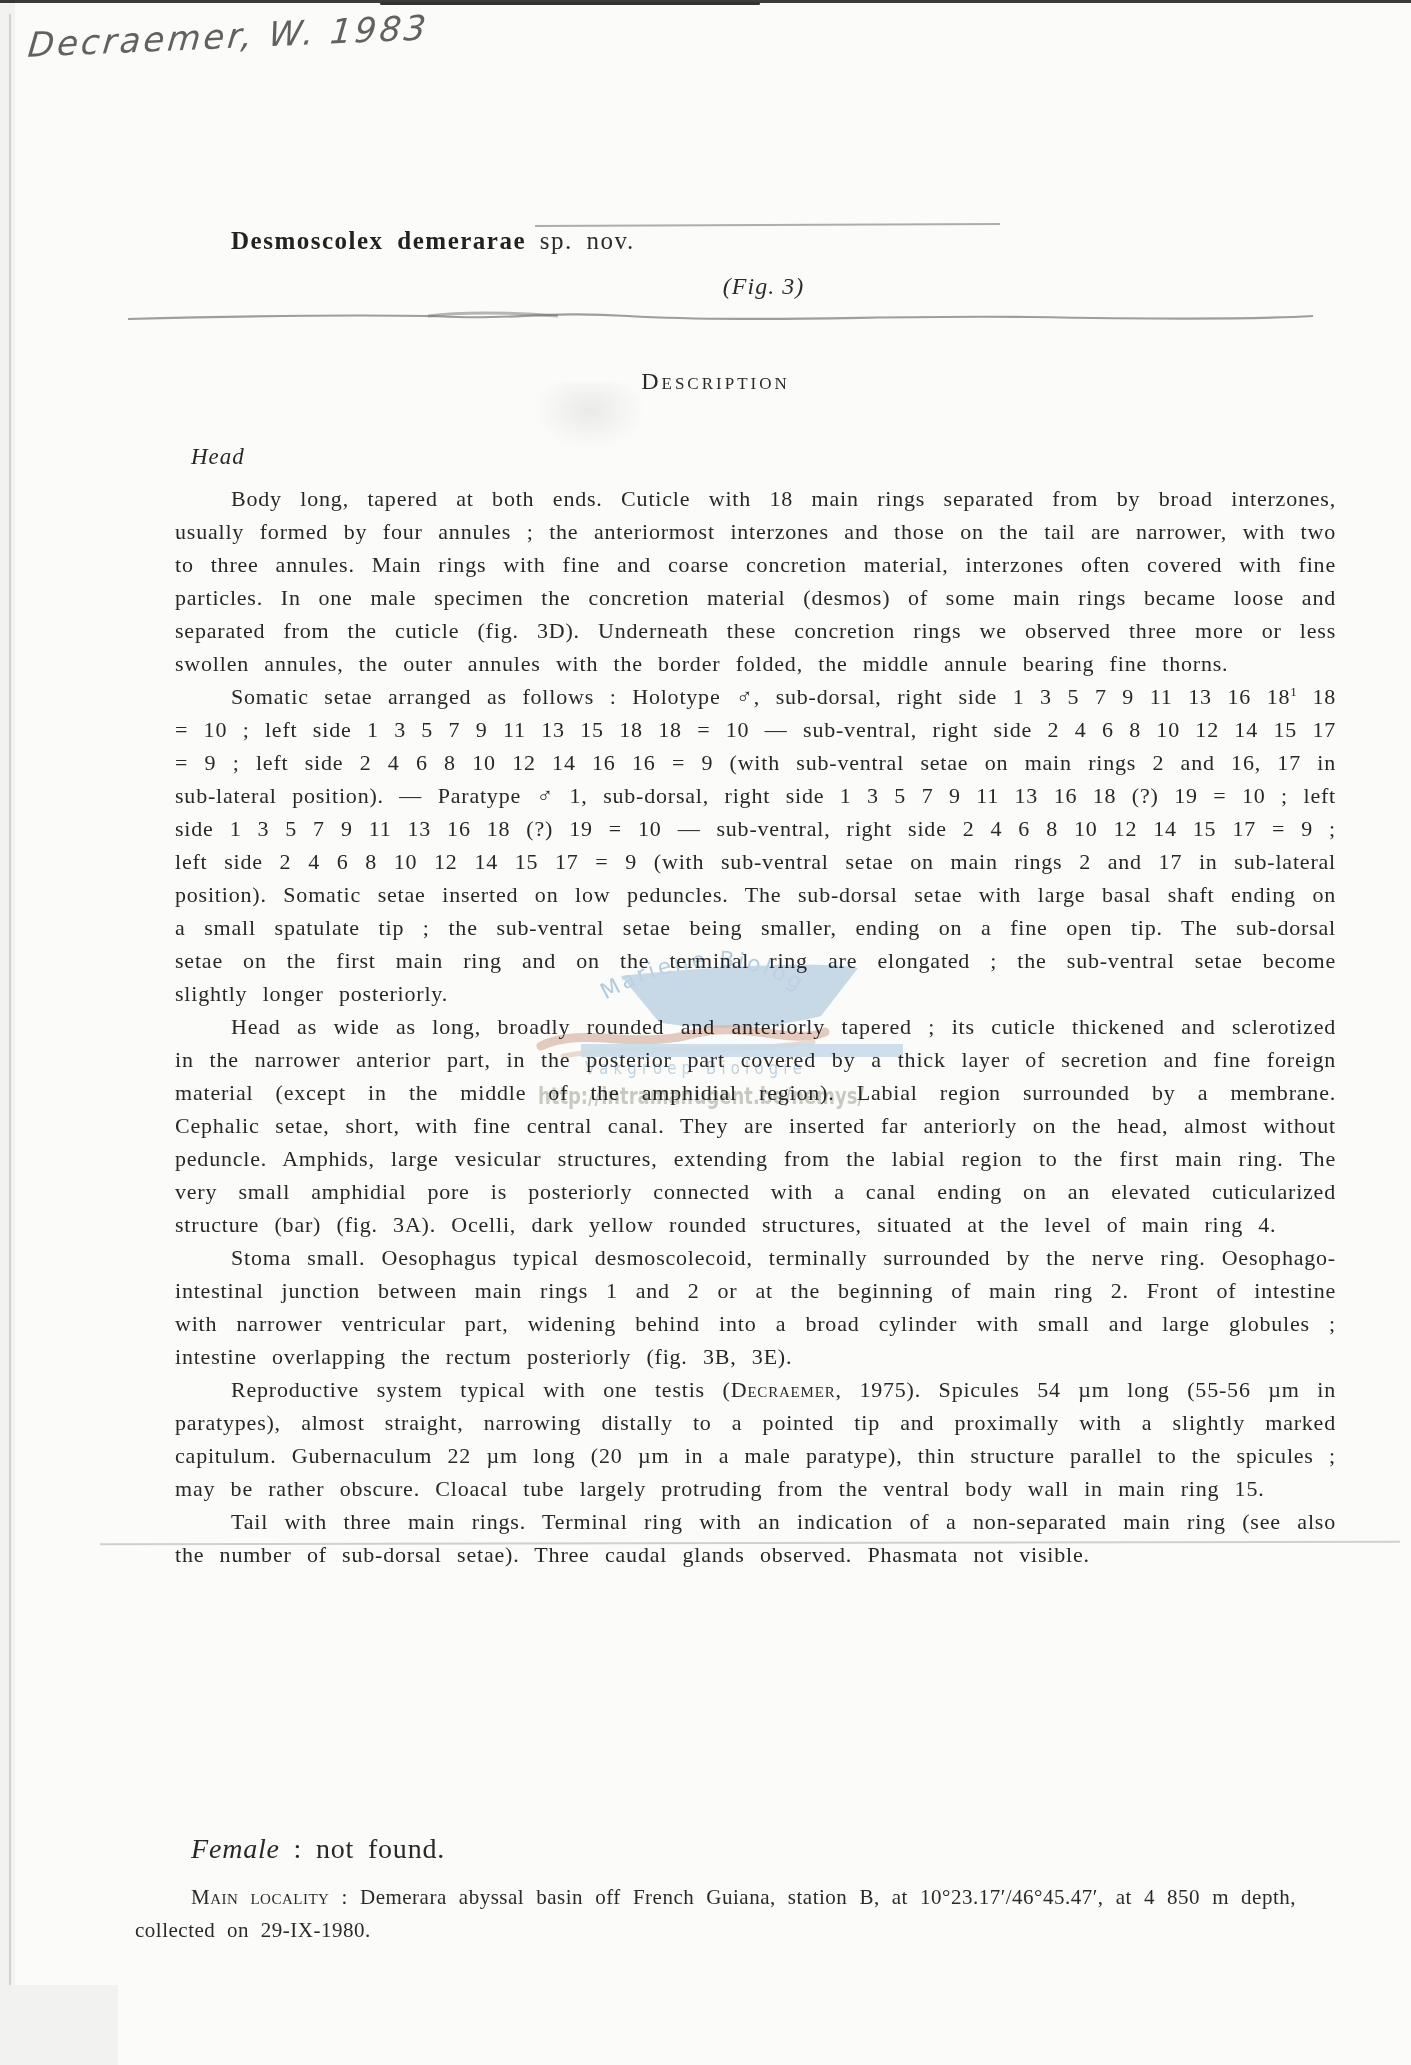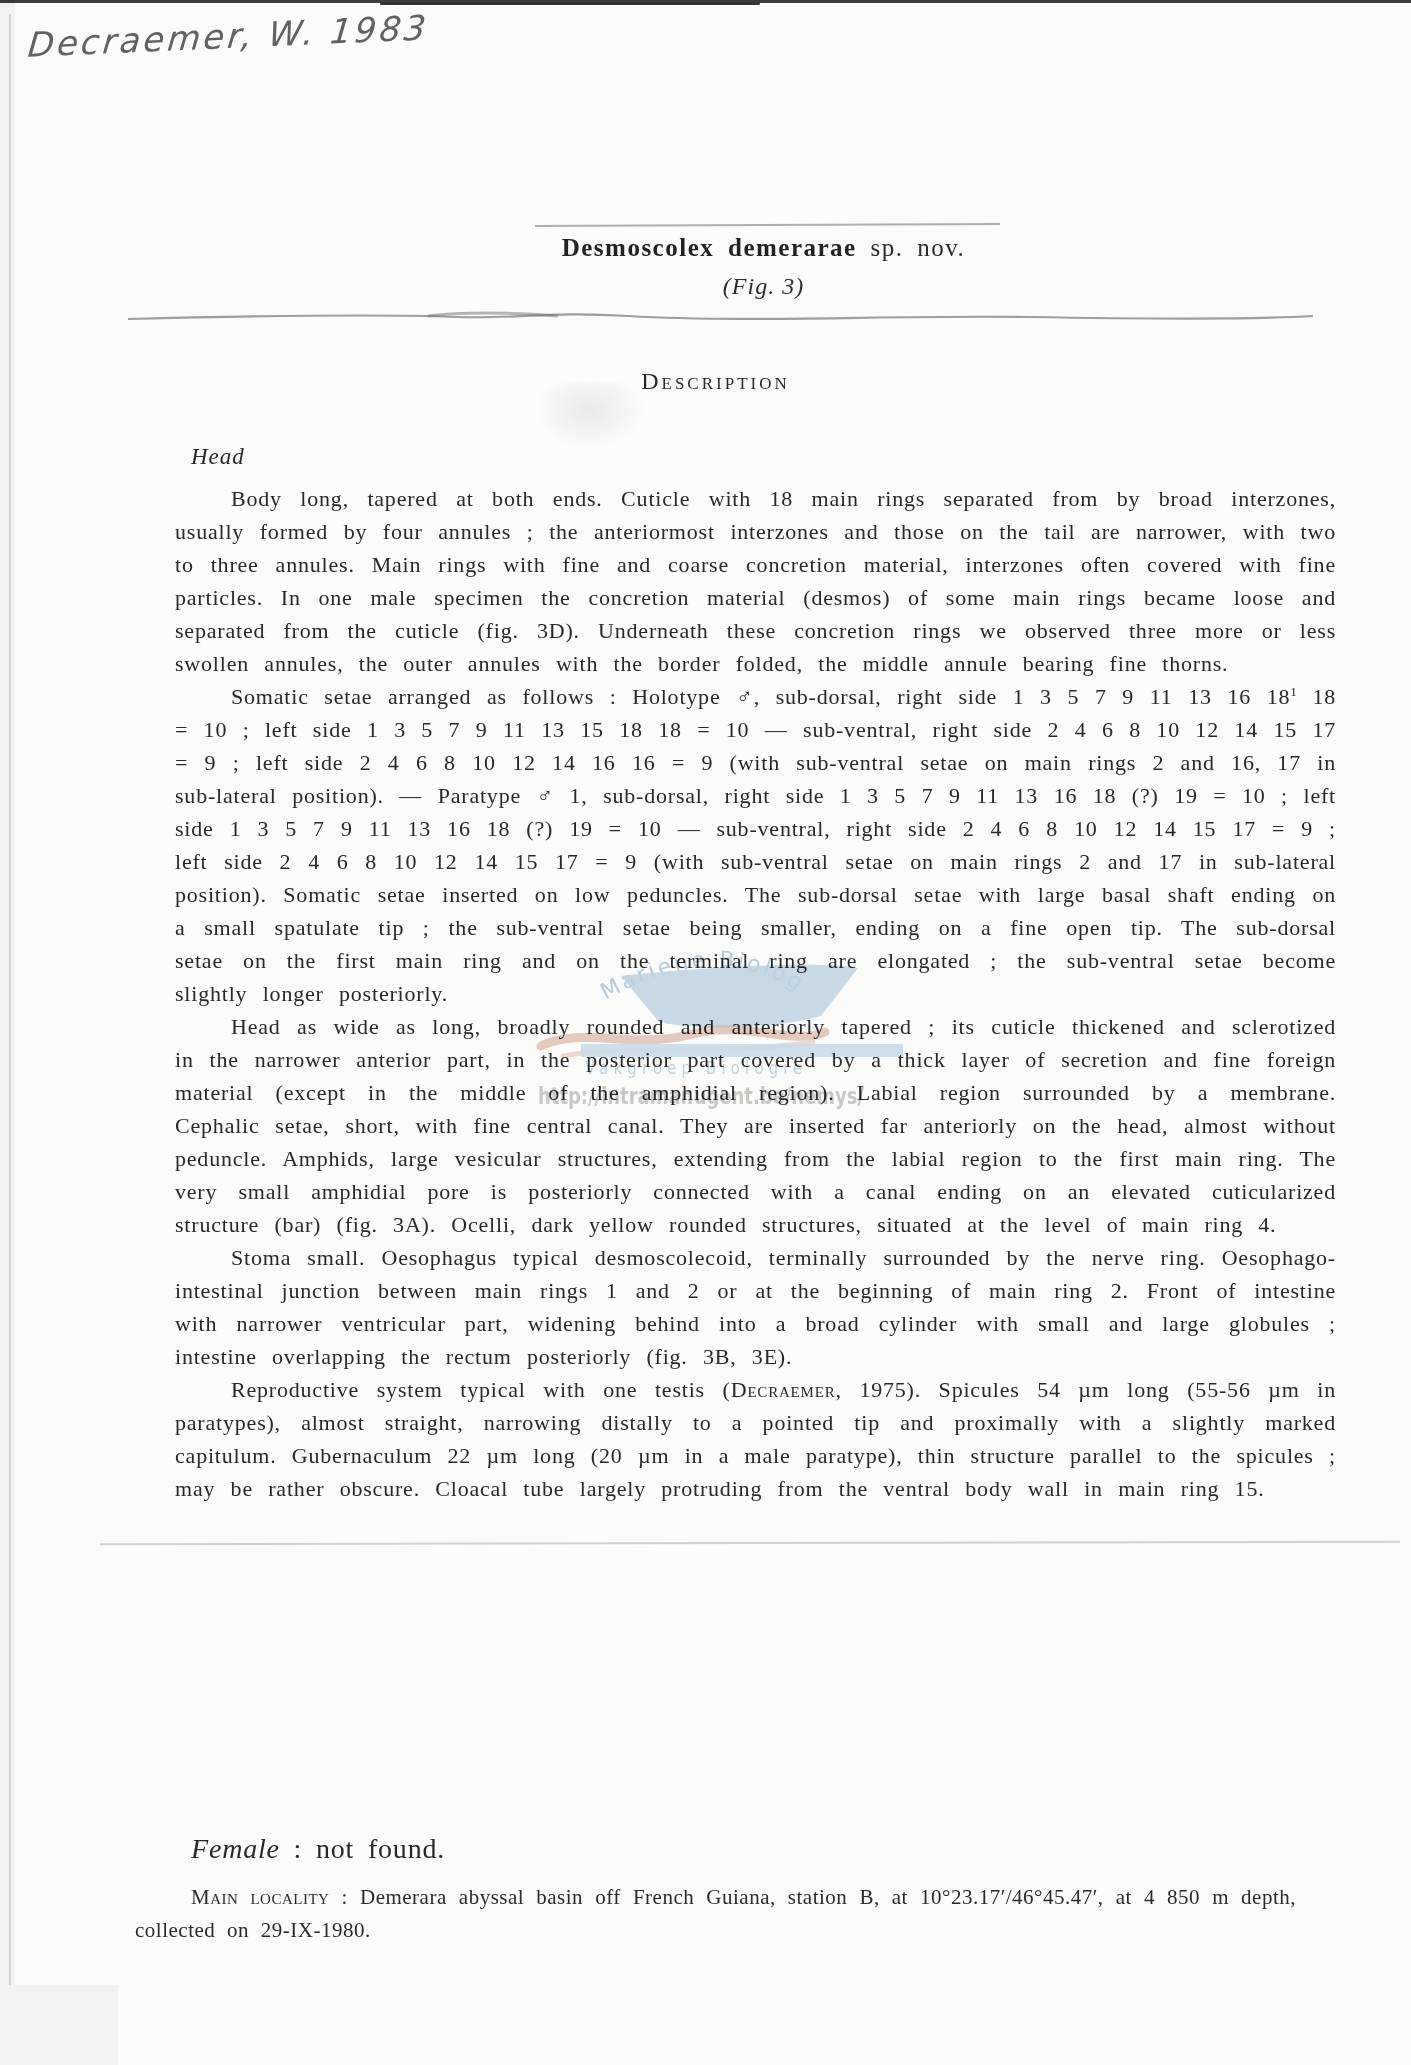--- a/index.html
+++ b/index.html
@@ -21,21 +21,21 @@
   
   .annotation {
     position:absolute; left:28px; top:16px;
     font-family:"DejaVu Sans",sans-serif; font-style:italic;
     font-size:34px; color:#474747; letter-spacing:3px;
     transform:rotate(-2.5deg) skewX(-8deg); opacity:0.85;
   }
   
   .short-rule { position:absolute; left:535px; top:224px; width:465px; height:2px;
     background:#9a9a9a; transform:rotate(-0.25deg); opacity:0.8; }
-  .title-row { position:absolute; left:135px; top:234px; width:1161px; text-align:center; padding-left:96px; }
+  .title-row { position:absolute; left:135px; top:227px; width:1161px; text-align:left; padding-left:96px; }
   .title-species { font-weight:bold; font-size:25px; letter-spacing:1.5px; word-spacing:6px; color:#222; }
   .title-suffix { font-weight:normal; font-size:25px; letter-spacing:1.5px; word-spacing:6px; color:#2c2c2c; }
   .fig-row { position:absolute; left:135px; top:273px; width:1161px; text-align:center; padding-left:96px;
     font-size:24px; letter-spacing:1px; color:#2c2c2c;font-style:italic; }
   .wavy-rule { position:absolute; left:128px; top:310px; width:1185px; height:16px; }
   .section-heading-row { position:absolute; left:135px; top:368px; width:1161px; text-align:center; }
   .section-heading { font-variant:small-caps; font-size:24px; letter-spacing:3px; color:#2a2a2a; }
   .male-heading { position:absolute; left:191px; top:444px; font-style:italic; font-size:23px; letter-spacing:1px; }
   
   .body-block { position:absolute; left:135px; top:482px; width:1161px;margin-left:40px; }
@@ -85,20 +85,21 @@
 </div>
 
 <div class="male-heading">Head</div>
 
 <div class="body-block">
     <p class="para"><span>Body long, tapered at both ends.  Cuticle with 18 main rings separated from by broad interzones, usually formed by four annules ; the anteriormost interzones and those on the tail are narrower, with two to three annules.  Main rings with fine and coarse concretion material, interzones often covered with fine particles.  In one male specimen the concretion material (desmos) of some main rings became loose and separated from the cuticle (fig. 3D).  Underneath these concretion rings we observed three more or less swollen annules, the outer annules with the border folded, the middle annule bearing fine thorns.</span></p>
     <p class="para"><span>Somatic setae arranged as follows : Holotype ♂, sub-dorsal, right side 1 3 5 7 9 11 13 16 18</span><span class="sup">1</span><span> 18 = 10 ; left side 1 3 5 7 9 11 13 15 18 18 = 10 — sub-ventral, right side 2 4 6 8 10 12 14 15 17 = 9 ; left side 2 4 6 8 10 12 14 16 16 = 9 (with sub-ventral setae on main rings 2 and 16, 17 in sub-lateral position). — Paratype ♂ 1, sub-dorsal, right side 1 3 5 7 9 11 13 16 18 (?) 19 = 10 ; left side 1 3 5 7 9 11 13 16 18 (?) 19 = 10 — sub-ventral, right side 2 4 6 8 10 12 14 15 17 = 9 ; left side 2 4 6 8 10 12 14 15 17 = 9 (with sub-ventral setae on main rings 2 and 17 in sub-lateral position).  Somatic setae inserted on low peduncles.  The sub-dorsal setae with large basal shaft ending on a small spatulate tip ; the sub-ventral setae being smaller, ending on a fine open tip.  The sub-dorsal setae on the first main ring and on the terminal ring are elongated ; the sub-ventral setae become slightly longer posteriorly.</span></p>
     <p class="para"><span>Head as wide as long, broadly rounded and anteriorly tapered ; its cuticle thickened and sclerotized in the narrower anterior part, in the posterior part covered by a thick layer of secretion and fine foreign material (except in the middle of the amphidial region).  Labial region surrounded by a membrane.  Cephalic setae, short, with fine central canal.  They are inserted far anteriorly on the head, almost without peduncle.  Amphids, large vesicular structures, extending from the labial region to the first main ring.  The very small amphidial pore is posteriorly connected with a canal ending on an elevated cuticularized structure (bar) (fig. 3A).  Ocelli, dark yellow rounded structures, situated at the level of main ring 4.</span></p>
     <p class="para"><span>Stoma small.  Oesophagus typical desmoscolecoid, terminally surrounded by the nerve ring.  Oesophago-intestinal junction between main rings 1 and 2 or at the beginning of main ring 2.  Front of intestine with narrower ventricular part, widening behind into a broad cylinder with small and large globules ; intestine overlapping the rectum posteriorly (fig. 3B, 3E).</span></p>
     <p class="para"><span>Reproductive system typical with one testis (</span><span class="sc">Decraemer</span><span>, 1975).  Spicules 54 µm long (55-56 µm in paratypes), almost straight, narrowing distally to a pointed tip and proximally with a slightly marked capitulum.  Gubernaculum 22 µm long (20 µm in a male paratype), thin structure parallel to the spicules ; may be rather obscure.  Cloacal tube largely protruding from the ventral body wall in main ring 15.</span></p>
+    <p class="para"><span>Tail with three main rings.  Terminal ring with an indication of a non-separated main ring (see also the number of sub-dorsal setae).  Three caudal glands observed.  Phasmata not visible.</span></p>
   </div>
 
 <div class="faint-rule"></div>
 
 <div class="female-row">
   <span class="ital">Female</span><span> : not found.</span>
 </div>
 
 <div class="tl-block">
   <p class="tl-para">

